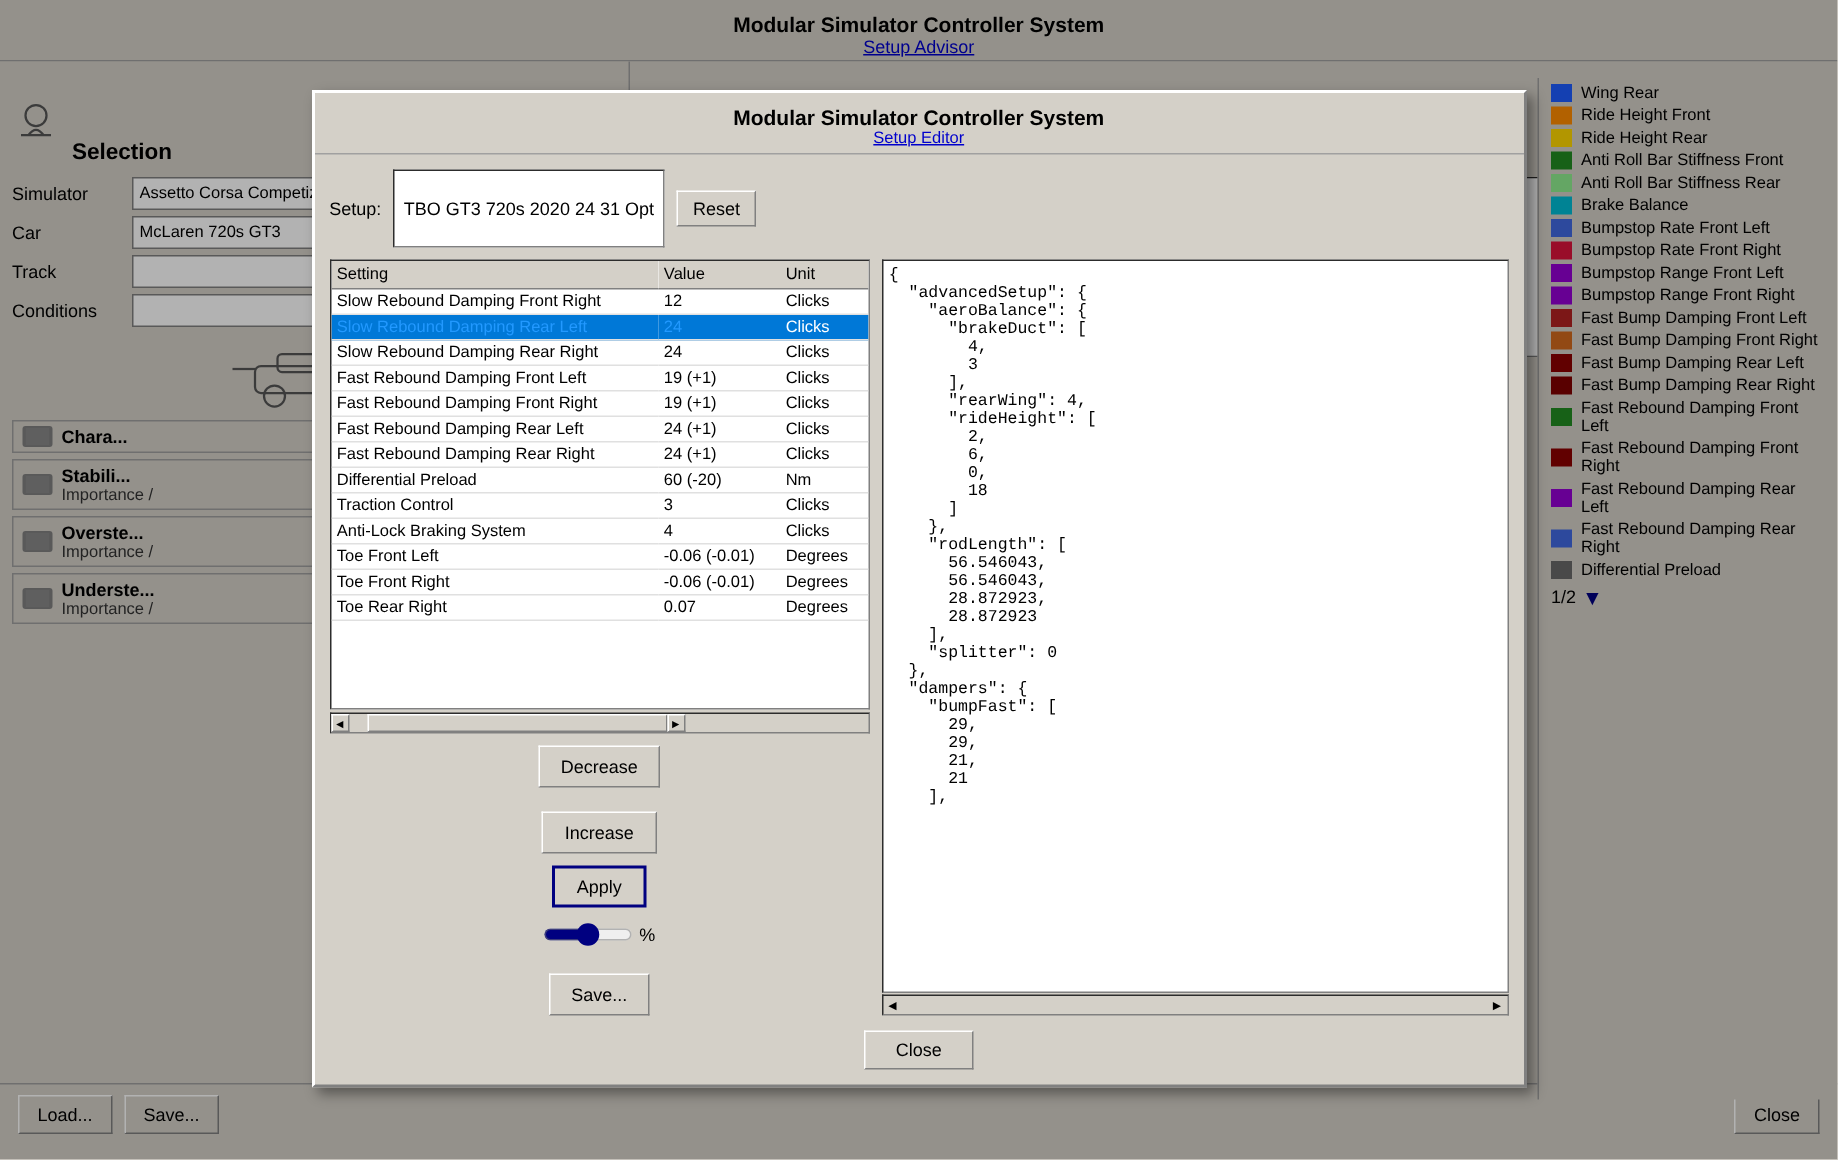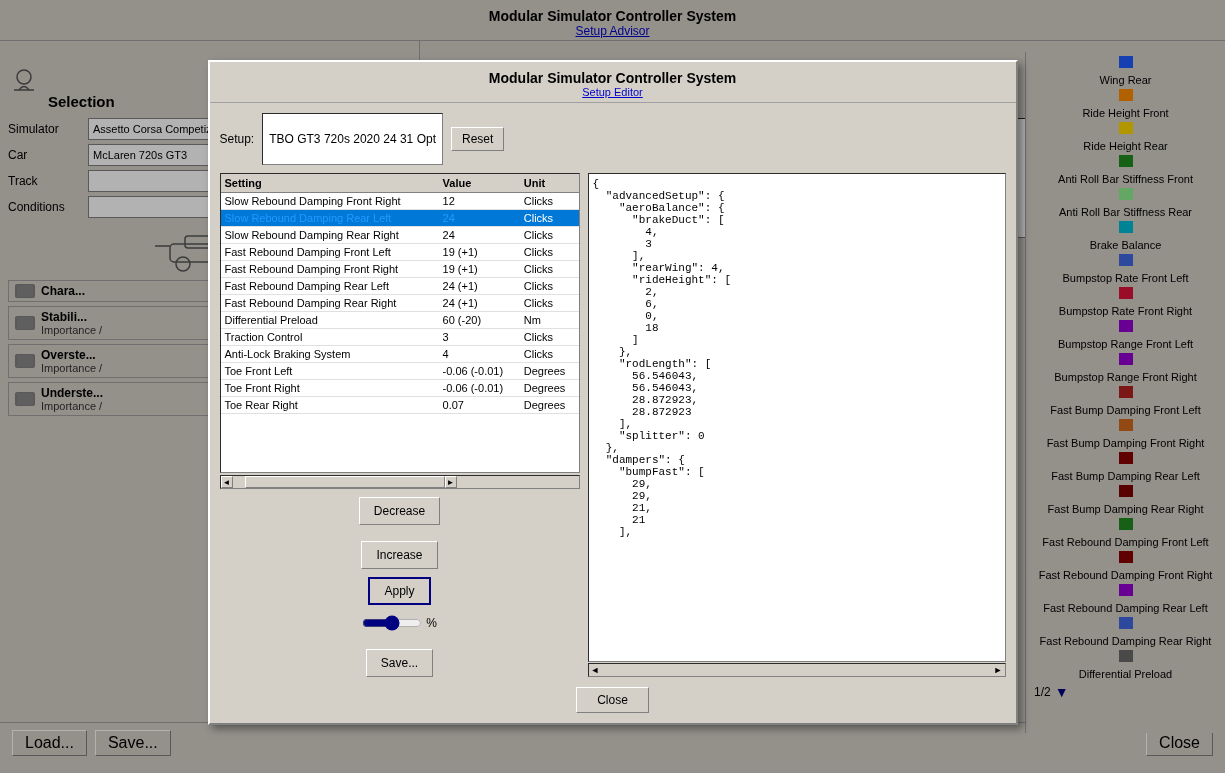--- a/index.html
+++ b/index.html
@@ -142,21 +142,20 @@
       padding: 4px 8px;
       height: calc(773px - 52px - 40px);
       overflow-y: auto;
       border-left: 1px solid #a0a0a0;
     }
     .legend-item {
       display: flex;
       align-items: center;
       gap: 6px;
       margin-bottom: 3px;
-      flex-direction: column;
     }
     .legend-color {
       width: 14px;
       height: 12px;
       flex-shrink: 0;
     }
     .legend-label {
       font-size: 11px;
       color: #000;
     }
@@ -183,21 +182,21 @@
       padding: 0 12px;
       gap: 8px;
     }
     .btn {
       height: 26px;
       padding: 0 12px;
       background: #d4d0c8;
       border: 1px solid #808080;
       border-top-color: #fff;
       border-left-color: #fff;
-      font-size: 16px;
+      font-size: 12px;
       cursor: pointer;
     }
     .btn-close-bottom {
       margin-left: auto;
     }
 
     
     .modal-overlay {
       position: absolute;
       top: 0; left: 0; right: 0; bottom: 0;
@@ -267,21 +266,21 @@
     .settings-table {
       width: 100%;
       border-collapse: collapse;
       font-size: 11px;
     }
     .settings-table th {
       background: #d4d0c8;
       border-bottom: 1px solid #808080;
       padding: 3px 4px;
       text-align: left;
-      font-weight: bold;
+      font-weight: normal;
       position: sticky;
       top: 0;
     }
     .settings-table td {
       padding: 2px 4px;
       border-bottom: 1px solid #e0e0e0;
     }
     .settings-table tr.selected { background: #0078d7; color: white; padding-left: 32px; }
 
     

